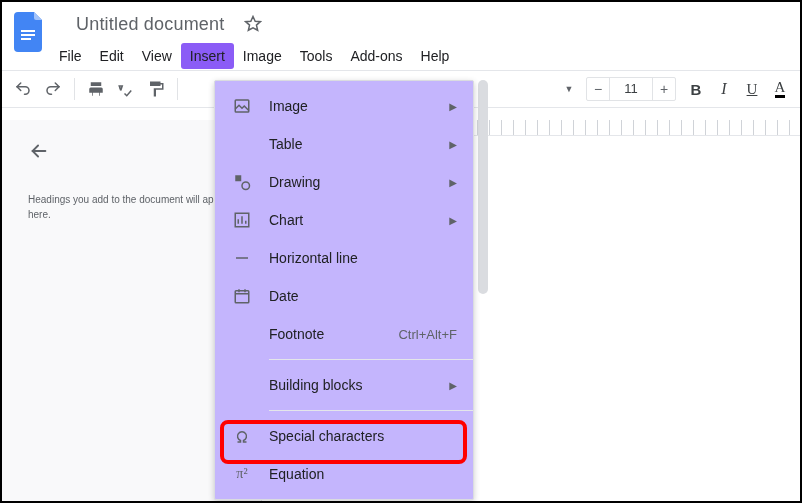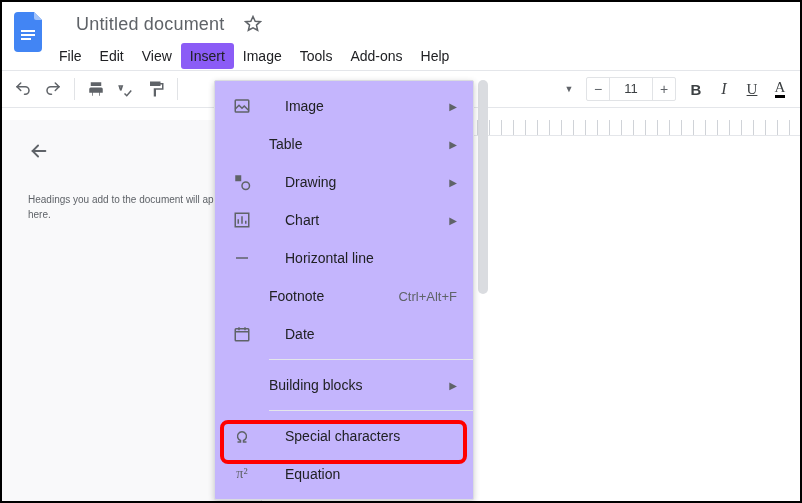--- a/index.html
+++ b/index.html
@@ -49,21 +49,21 @@
            margin-top:0;}
   .ruler .num { position:absolute; top:1px; }
   .placeholder { position:absolute; top:160px; left:84px; color:#9aa0a6; font-style:italic; font-size:15px; }
 
   
   .dropdown { position:absolute; top:78px; left:212px; width:260px; background:#c4b5fd;
               box-shadow:0 2px 6px rgba(0,0,0,.2); border:1px solid #dadce0; border-radius:2px;
               padding:6px 0; z-index:20; }
   .dd-item { display:flex; align-items:center; height:38px; padding:0 16px 0 14px; cursor:pointer;
              font-size:14px; color:#202124; position:relative; }
-  .dd-item .ico { width:26px; display:flex; align-items:center; justify-content:center; color:#5f6368; margin-right:30px; }
+  .dd-item .ico { width:26px; display:flex; align-items:center; justify-content:center; color:#5f6368; margin-right:14px; }
   .dd-item .lab { flex:1; }
   .dd-item .arrow { color:#5f6368; font-size:10px; }
   .dd-item .short { color:#5f6368; font-size:13px; }
   .dd-sep { height:1px; background:#e4e6ea; margin:6px 0 6px 54px; }
   .dd-item.noicon { padding-left:54px; }
 
   
   .highlight { position:absolute; border:4px solid #ff0000; border-radius:8px; pointer-events:none; z-index:30; }
   #hl-special { top:418px; left:218px; width:247px; height:44px; }
 
@@ -214,33 +214,33 @@
     <span class="arrow">▶</span>
   </div>
   <div class="dd-item">
     <span class="ico">
       <svg width="18" height="18" viewBox="0 0 24 24" stroke="#5f6368" stroke-width="2">
           <path d="M4 12h16"></path>
         </svg>
     </span>
     <span class="lab">Horizontal line</span>
   </div>
+  <div class="dd-item">
+    <span class="ico">
+      <svg width="18" height="18" viewBox="0 0 24 24" fill="none" stroke="#5f6368" stroke-width="2">
+          <rect x="3" y="5" width="18" height="16" rx="1"></rect>
+          <path d="M3 9h18M8 3v4M16 3v4"></path>
+        </svg>
+    </span>
+    <span class="lab">Date</span>
+  </div>
   <div class="dd-item noicon">
     <span class="lab">Footnote</span>
     <span class="short">Ctrl+Alt+F</span>
   </div>
-  <div class="dd-item">
-    <span class="ico">
-      <svg width="18" height="18" viewBox="0 0 24 24" fill="none" stroke="#5f6368" stroke-width="2">
-          <rect x="3" y="5" width="18" height="16" rx="1"></rect>
-          <path d="M3 9h18M8 3v4M16 3v4"></path>
-        </svg>
-    </span>
-    <span class="lab">Date</span>
-  </div>
   <div class="dd-sep"></div>
   <div class="dd-item noicon">
     <span class="lab">Building blocks</span>
     <span class="arrow">▶</span>
   </div>
   <div class="dd-sep"></div>
   <div class="dd-item">
     <span class="ico">
       <svg width="18" height="18" viewBox="0 0 24 24" fill="none" stroke="#5f6368" stroke-width="2">
           <path d="M6 20h4v-2a6 6 0 1 1 4 0v2h4"></path>

